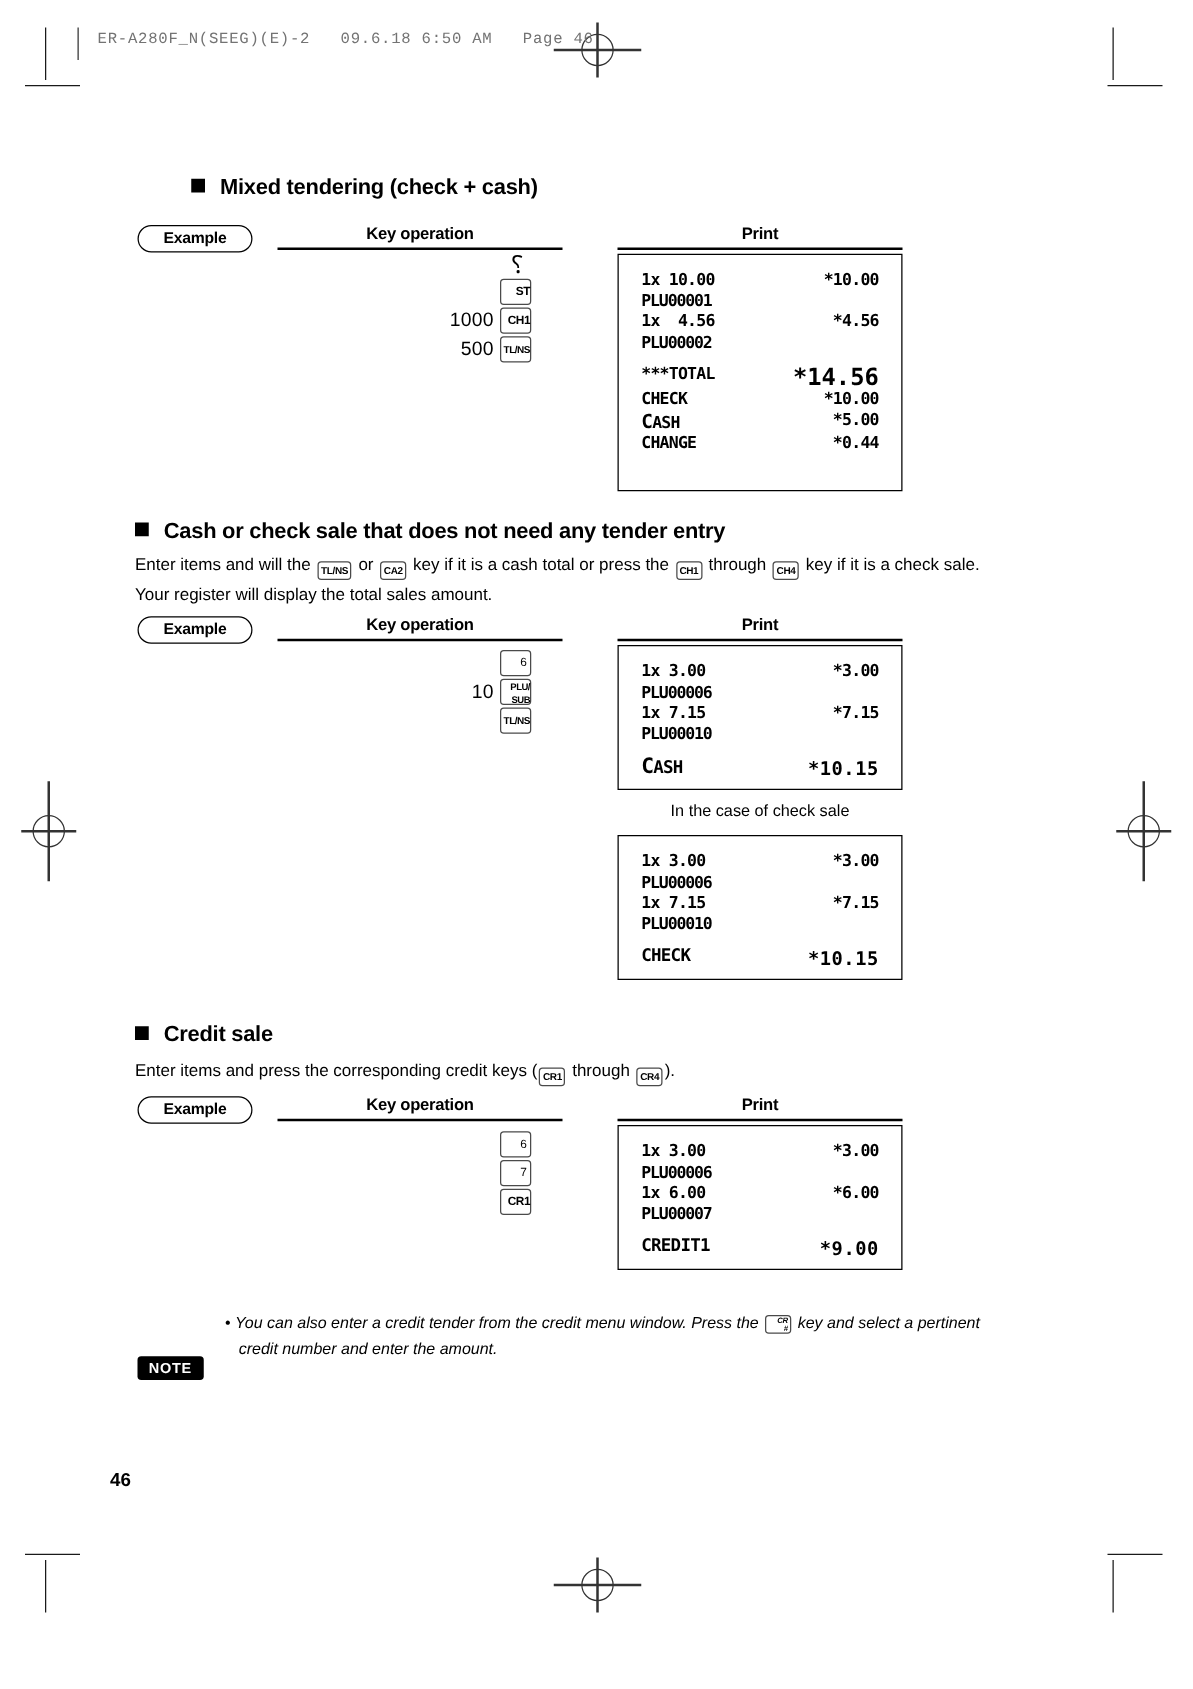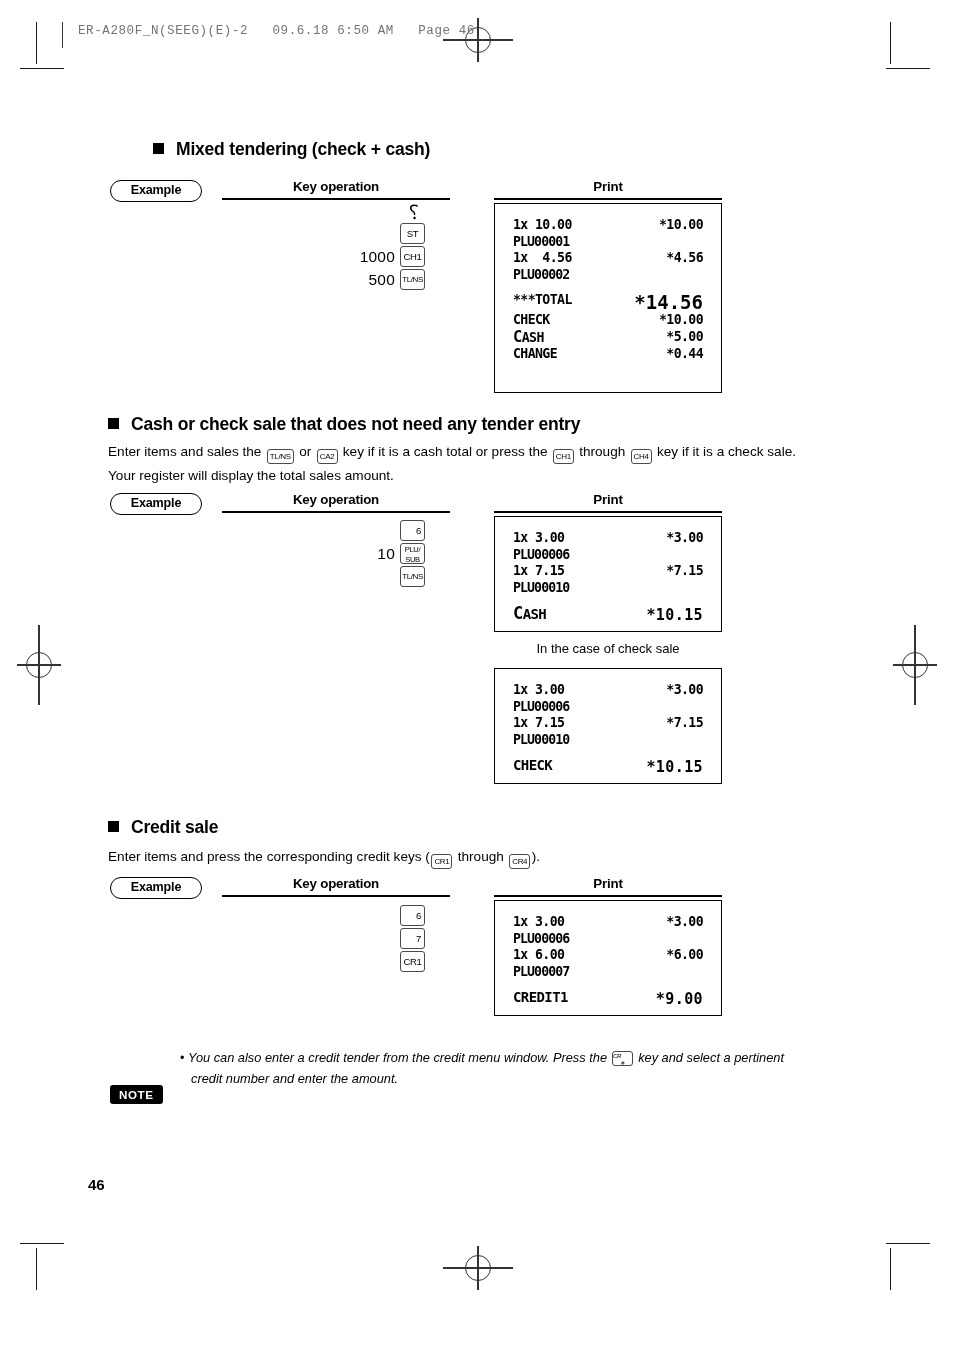--- a/index.html
+++ b/index.html
@@ -72,24 +72,24 @@
     line-height: 23px;
     color: #000;
   }
 
   
   .key {
     display: inline-block;
     border: 1.2px solid #4a4a4a;
     border-radius: 3px;
     background: #fff;
-    text-align: center;
+    text-align: right;
     vertical-align: -3px;
     font-family: "Liberation Sans", sans-serif;
-    font-weight: normal;
+    font-weight: bold;
     box-sizing: border-box;
     color: #000;
   }
   
   .key.inl {
     height: 15px;
     min-width: 21px;
     padding: 0 2px;
     font-size: 8px;
     line-height: 13.5px;
@@ -314,21 +314,21 @@
   <div class="rline"><span class="lab">CHECK</span><span class="val">*10.00</span></div>
   <div class="rline"><span class="lab"><span class="bigC">C</span><span>ASH</span></span><span class="val">*5.00</span></div>
   <div class="rline"><span class="lab">CHANGE</span><span class="val">*0.44</span></div>
 </div>
 
 <h2 class="sec" style="left:108px; top:414px;">
   <span class="bullet"></span><span>Cash or check sale that does not need any tender entry</span>
 </h2>
 
 <p class="body" style="left:108px; top:440px; width:690px;">
-  <span>Enter items and sales the </span><span class="key inl">TL/NS</span><span> or </span><span class="key inl">CA2</span><span> key if it is a cash total or press the </span><span class="key inl">CH1</span><span> through </span><span class="key inl">CH4</span><span> key if it is a check sale. Your register will display the total sales amount.</span>
+  <span>Enter items and will the </span><span class="key inl">TL/NS</span><span> or </span><span class="key inl">CA2</span><span> key if it is a cash total or press the </span><span class="key inl">CH1</span><span> through </span><span class="key inl">CH4</span><span> key if it is a check sale. Your register will display the total sales amount.</span>
 </p>
 
 <div class="example-pill" style="left:110px; top:493px;">Example</div>
 <div class="colhead" style="left:222px; top:492px; width:228px;">Key operation</div>
 <div class="colrule" style="left:222px; top:511px; width:228px;"></div>
 <div class="colhead" style="left:494px; top:492px; width:228px;">Print</div>
 <div class="colrule" style="left:494px; top:511px; width:228px;"></div>
 
 <div class="keyop" style="left:300px; top:520px; width:125px;">
   <div class="row">

